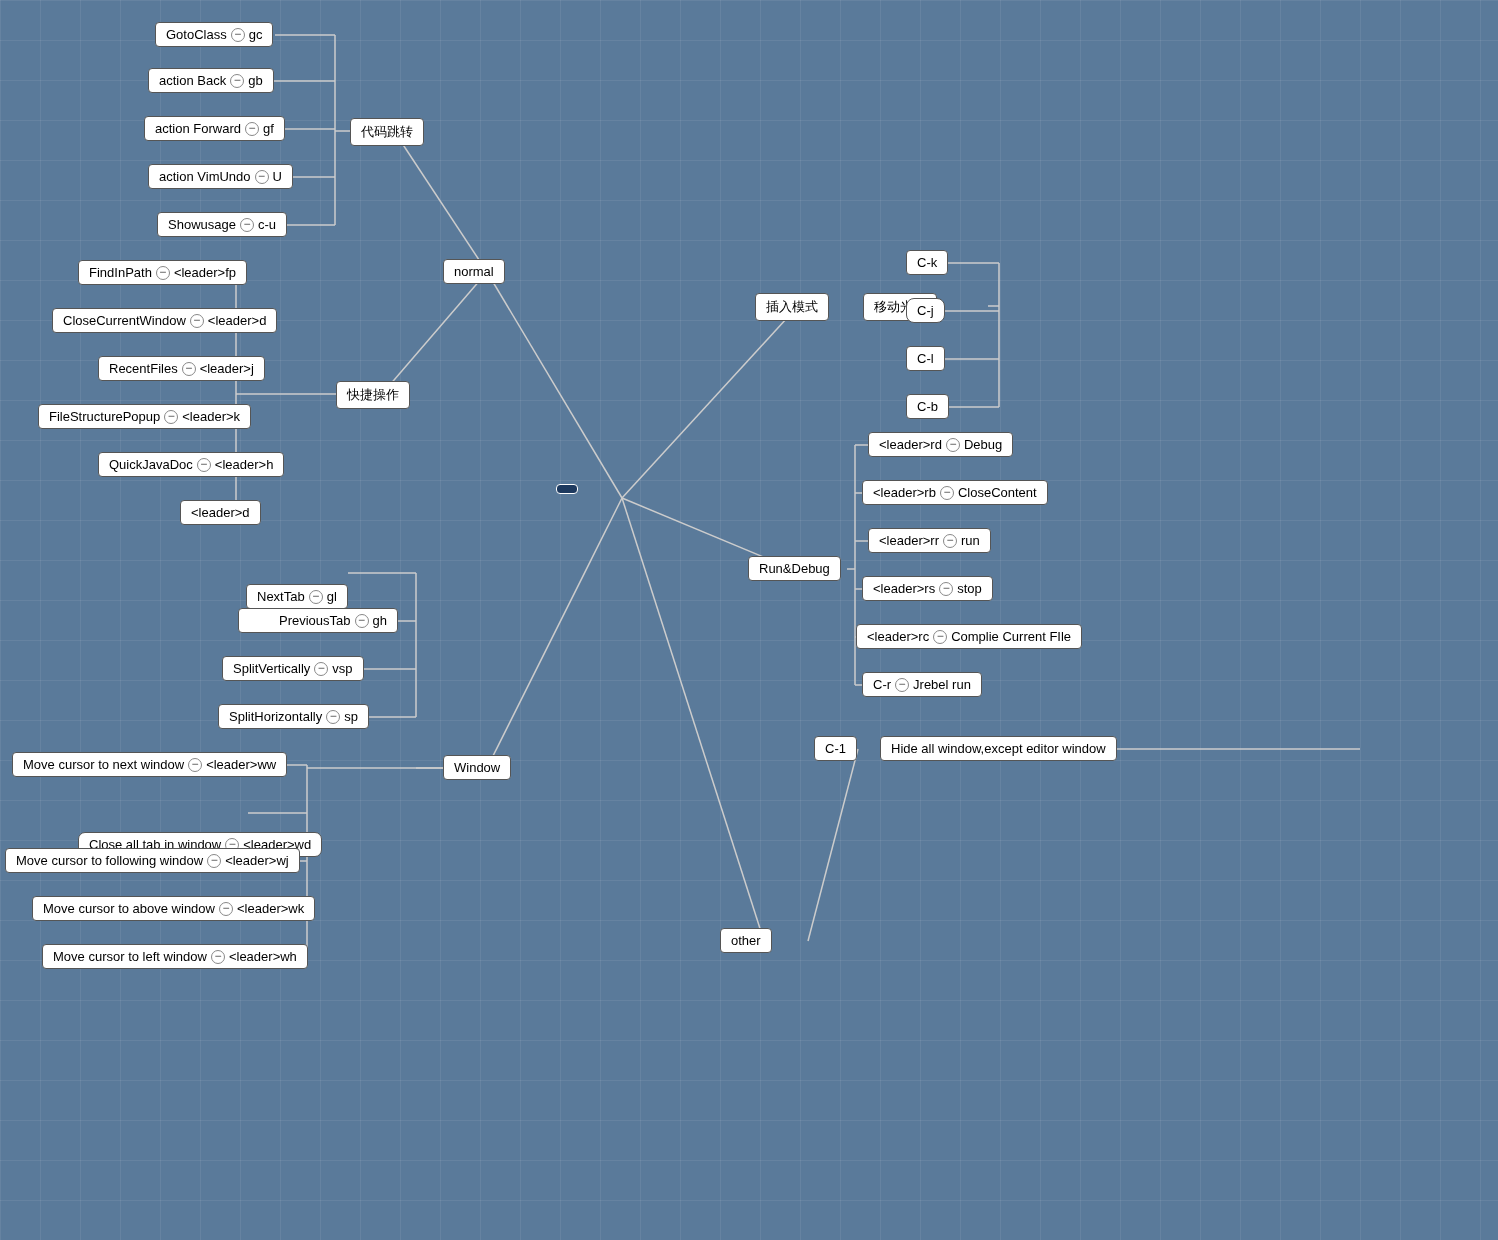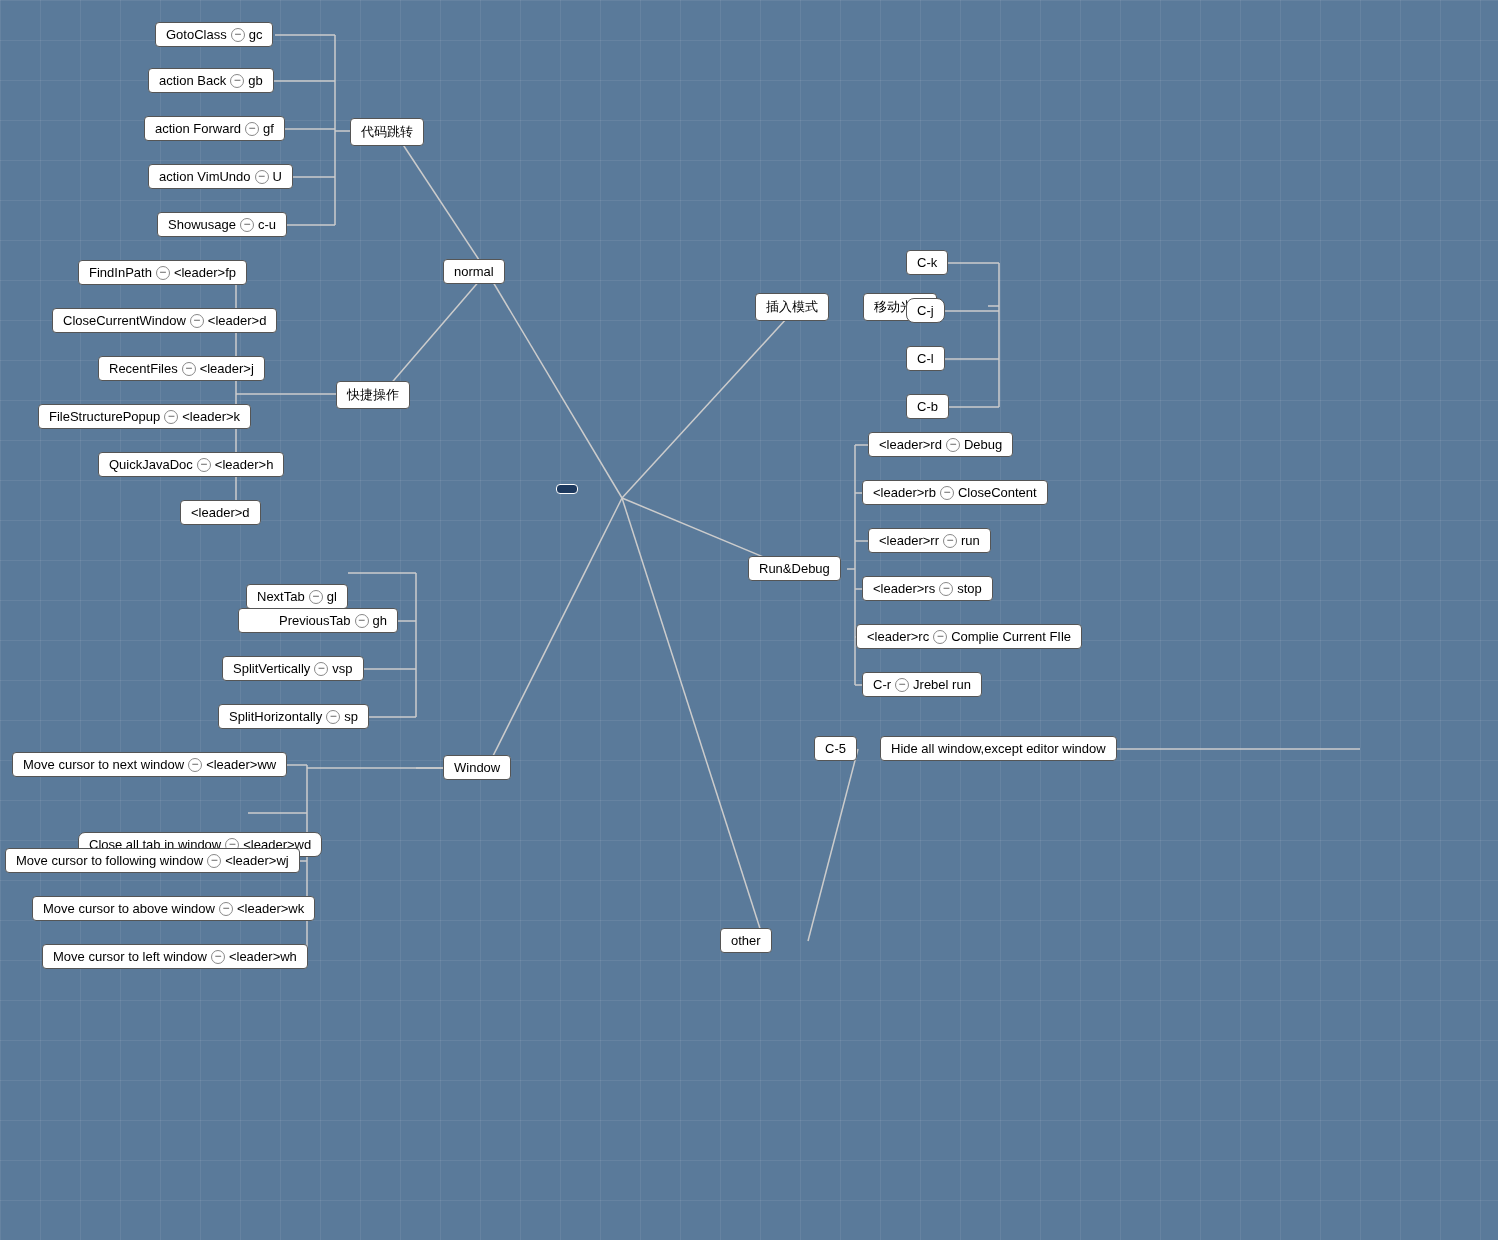--- a/index.html
+++ b/index.html
@@ -123,21 +123,21 @@
 <div class="node center" style="left:556px; top:484px;"></div>
 
 <div class="node" style="left:443px; top:259px;">normal</div>
 <div class="node" style="left:336px; top:381px;">快捷操作</div>
 <div class="node" style="left:350px; top:118px;">代码跳转</div>
 <div class="node" style="left:443px; top:755px;">Window</div>
 <div class="node" style="left:755px; top:293px;">插入模式</div>
 <div class="node" style="left:863px; top:293px;">移动光标</div>
 <div class="node" style="left:748px; top:556px;">Run&amp;Debug</div>
 <div class="node" style="left:720px; top:928px;">other</div>
-<div class="node" style="left:814px; top:736px;">C-5</div>
+<div class="node" style="left:814px; top:736px;">C-1</div>
 
 <div class="node" style="left:155px; top:22px;">GotoClass <span class="minus">−</span> gc</div>
 <div class="node" style="left:148px; top:68px;">action Back <span class="minus">−</span> gb</div>
 <div class="node" style="left:144px; top:116px;">action Forward <span class="minus">−</span> gf</div>
 <div class="node" style="left:148px; top:164px;">action VimUndo <span class="minus">−</span> U</div>
 <div class="node" style="left:157px; top:212px;">Showusage <span class="minus">−</span> c-u</div>
 
 <div class="node" style="left:78px; top:260px;">FindInPath <span class="minus">−</span> &lt;leader&gt;fp</div>
 <div class="node" style="left:52px; top:308px;">CloseCurrentWindow <span class="minus">−</span> &lt;leader&gt;d</div>
 <div class="node" style="left:98px; top:356px;">RecentFiles <span class="minus">−</span> &lt;leader&gt;j</div>

